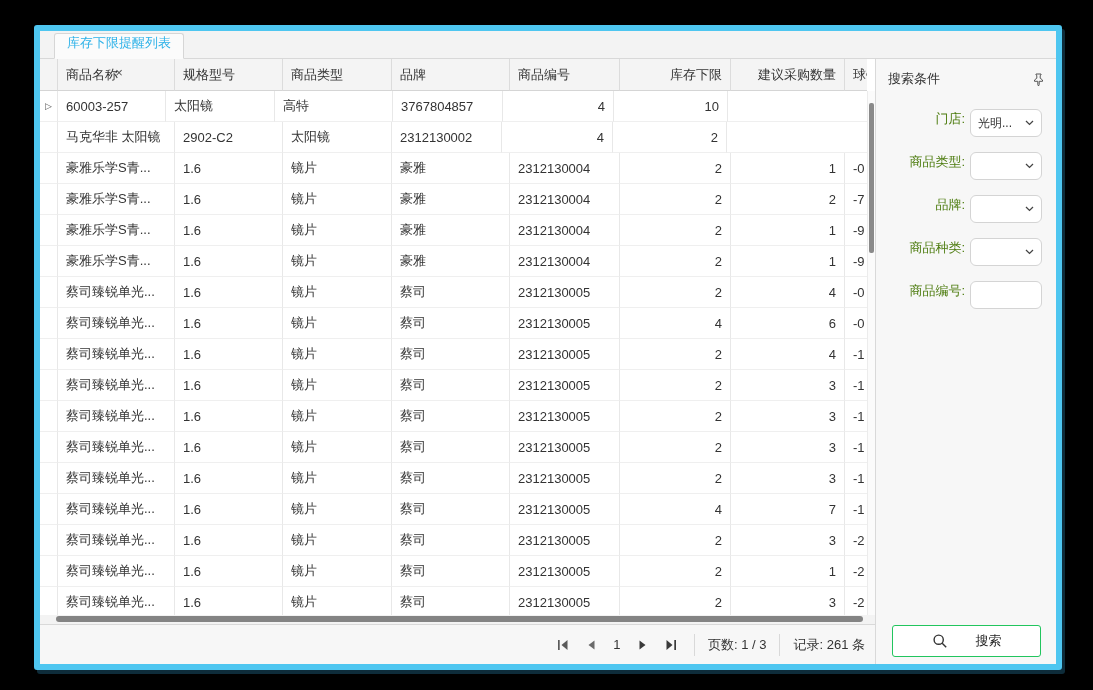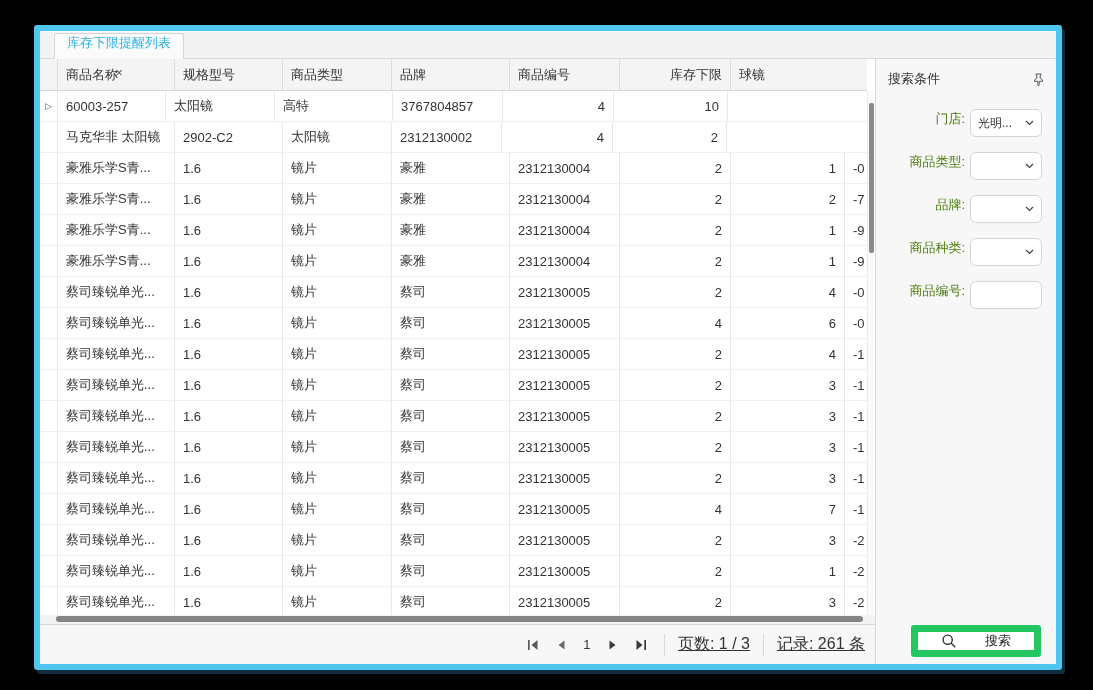--- a/index.html
+++ b/index.html
@@ -58,37 +58,37 @@
   .hthumb{position:absolute;left:16px;right:12px;top:1px;height:6px;background:#848484;border-radius:3px;}
   
   .statusbar{
     height:39px;flex:none;border-top:1px solid #d9d9d9;background:#f7f7f7;
     display:flex;align-items:center;justify-content:flex-end;padding-right:10px;gap:13px;
   }
   .pager{display:flex;align-items:center;gap:16px;margin-right:4px;}
   .pager svg{display:block;cursor:pointer;}
   .page-num{font-size:13px;color:#333;min-width:10px;text-align:center;}
   .vsep{width:1px;height:22px;background:#d9d9d9;}
-  .status-text{font-size:16px;color:#333;text-decoration:underline;}
+  .status-text{font-size:13px;color:#333;}
   
   .panel{width:181px;flex:none;border-left:1px solid #d9d9d9;background:#f7f7f7;position:relative;box-sizing:border-box;}
   .panel-header{display:flex;align-items:center;justify-content:space-between;padding:11px 12px 6px 12px;}
   .panel-title{font-size:13px;color:#333;}
   .pin{cursor:pointer;display:block;}
   .field{display:flex;align-items:center;justify-content:flex-end;margin:6px 14px;}
   .field-label{font-size:13px;color:#4d7c0f;margin-right:5px;white-space:nowrap;}
   .control{
     width:72px;height:28px;flex:none;background:#fff;border:1px solid #d4d4d4;border-radius:6px;
     display:flex;align-items:center;justify-content:space-between;padding:0 7px;
     box-sizing:border-box;font-size:12px;color:#333;cursor:pointer;margin-top:9px;
   }
   .control .val{white-space:nowrap;overflow:hidden;}
   .search-btn{
-    position:absolute;right:15px;bottom:7px;width:130px;height:32px;box-sizing:border-box;
-    background:#fff;border:7px solid #22c55e;border-radius:3px;
+    position:absolute;right:15px;bottom:7px;width:149px;height:32px;box-sizing:border-box;
+    background:#fff;border:1px solid #22c55e;border-radius:3px;
     display:flex;align-items:center;justify-content:center;gap:28px;
     font-size:13px;color:#222;cursor:pointer;
   }
 </style>
 </head>
 <body>
 
 <div class="window">
 
   <div class="tabbar">
@@ -115,20 +115,23 @@
     <span>商品类型</span>
   </div>
               <div class="hcell col3">
     <span>品牌</span>
   </div>
               <div class="hcell col4">
     <span>商品编号</span>
   </div>
               <div class="hcell col5 num">
     <span>库存下限</span>
+  </div>
+              <div class="hcell col6 num">
+    <span>建议采购数量</span>
   </div>
               <div class="hcell col7">
     <span>球镜</span>
   </div>
             </div>
           <div>
               <div class="row">
     <div class="ind">▷</div>
                 <div class="cell col1">60003-257</div>
                 <div class="cell col2">太阳镜</div>

